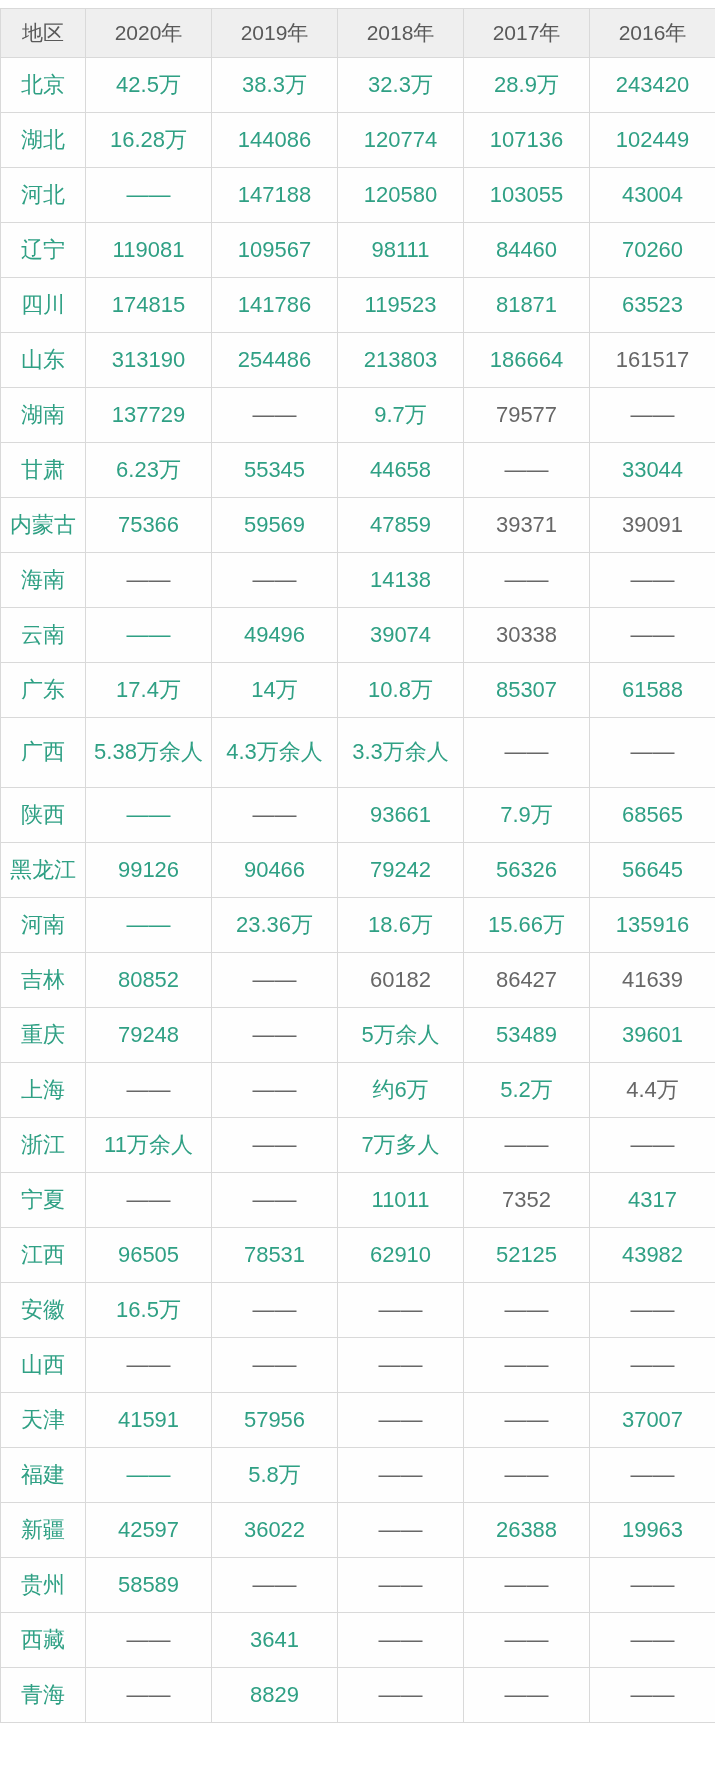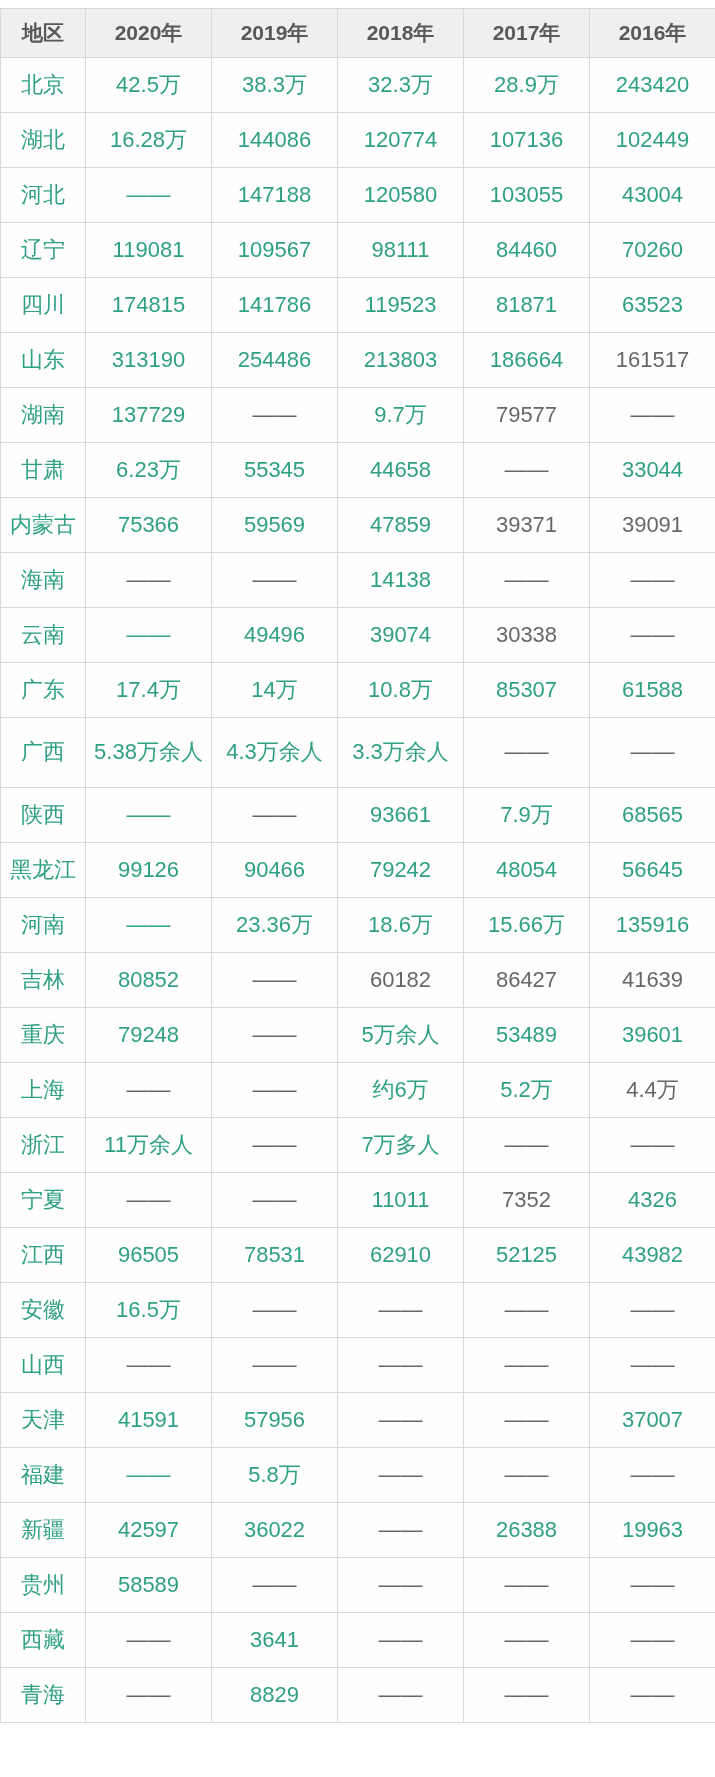--- a/index.html
+++ b/index.html
@@ -26,21 +26,21 @@
     text-align:center;
     vertical-align:middle;
     padding:0 4px;
     overflow:hidden;
     line-height:1.2;
     word-break:break-all;
   }
   thead th{
     background:var(--header-bg);
     color:var(--header-text);
-    font-weight:700;
+    font-weight:400;
     font-size:21px;
     height:48px;
   }
   tbody tr{height:55px;}
   tbody tr.tall{height:70px;}
   td.region{
     color:var(--accent);
     font-size:22px;
     background:var(--cell-bg);
     margin-left:20px;
@@ -185,21 +185,21 @@
         <td class="val dim">——</td>
         <td class="val">93661</td>
         <td class="val">7.9万</td>
         <td class="val">68565</td>
       </tr>
       <tr>
         <td class="region">黑龙江</td>
         <td class="val">99126</td>
         <td class="val">90466</td>
         <td class="val">79242</td>
-        <td class="val">48054</td>
+        <td class="val">56326</td>
         <td class="val">56645</td>
       </tr>
       <tr>
         <td class="region">河南</td>
         <td class="val">——</td>
         <td class="val">23.36万</td>
         <td class="val">18.6万</td>
         <td class="val">15.66万</td>
         <td class="val">135916</td>
       </tr>
@@ -234,21 +234,21 @@
         <td class="val">7万多人</td>
         <td class="val dim">——</td>
         <td class="val dim">——</td>
       </tr>
       <tr>
         <td class="region">宁夏</td>
         <td class="val dim">——</td>
         <td class="val dim">——</td>
         <td class="val">11011</td>
         <td class="val dim">7352</td>
-        <td class="val">4326</td>
+        <td class="val">4317</td>
       </tr>
       <tr>
         <td class="region">江西</td>
         <td class="val">96505</td>
         <td class="val">78531</td>
         <td class="val">62910</td>
         <td class="val">52125</td>
         <td class="val">43982</td>
       </tr>
       <tr>

